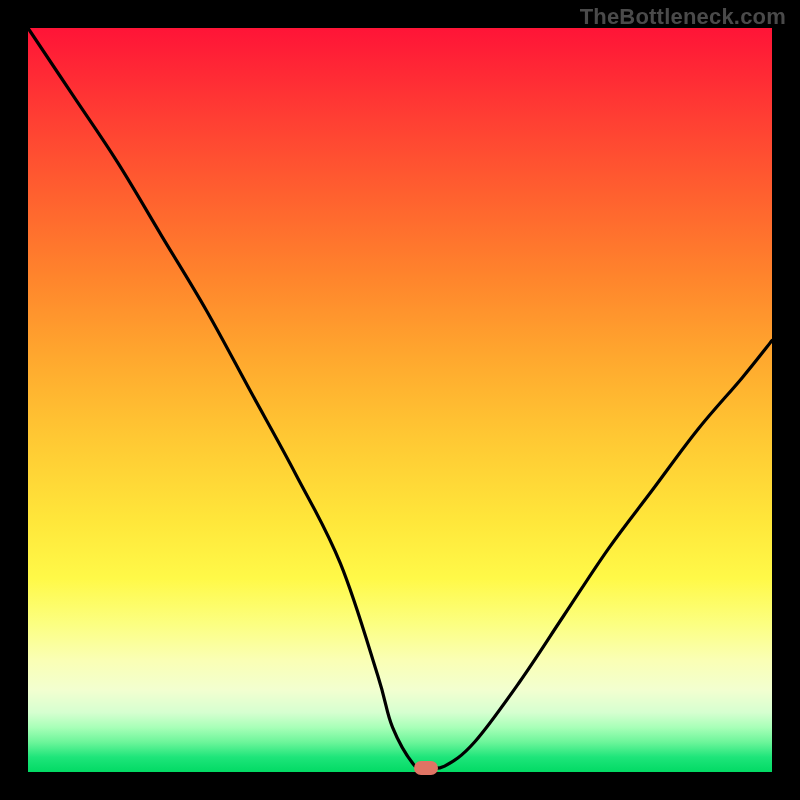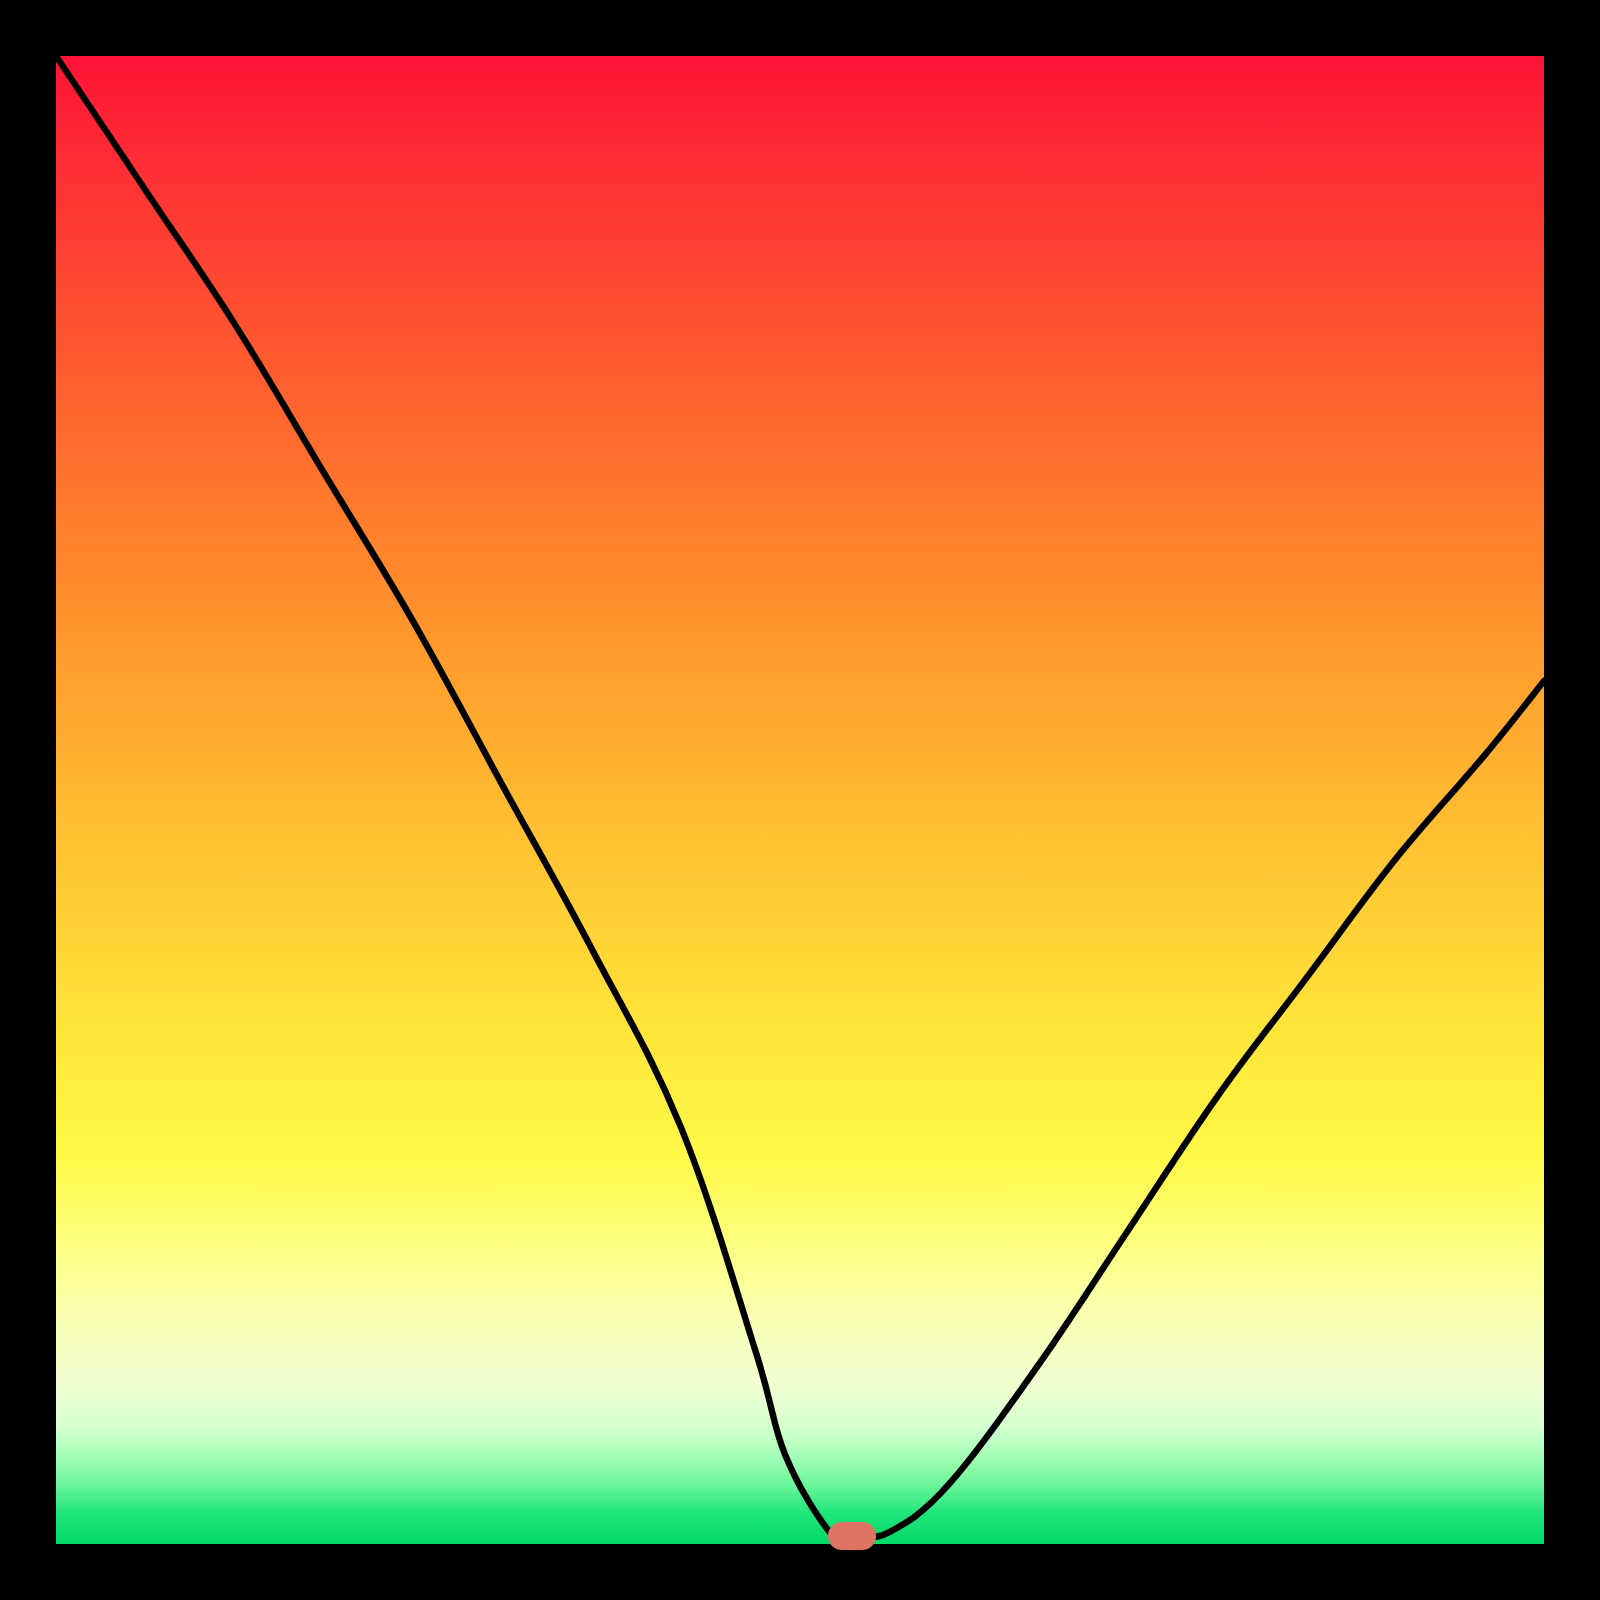--- a/index.html
+++ b/index.html
@@ -66,20 +66,21 @@
     border-radius: 7px;
     background: #e07464;
     transform: translate(-50%, -50%);
   }
 </style>
 </head>
 <body>
 
 <div class="frame">
 
+  <div class="watermark">TheBottleneck.com</div>
 
   <div class="plot">
 
     <svg class="curve" viewBox="0 0 744 744" preserveAspectRatio="none">
       <path fill="none" stroke="#000000" stroke-width="3.2" stroke-linecap="round" stroke-linejoin="round" d="M 0 0 C 8.0352 12.052799999999985, 28.5696 42.85439999999991, 44.64 66.95999999999992 C 60.7104 91.06559999999993, 73.20960000000001 108.47520000000006, 89.28 133.92000000000007 C 105.3504 159.3648000000001, 117.84959999999998 181.53600000000006, 133.92 208.32000000000005 C 149.9904 235.10400000000004, 162.4896 254.59680000000003, 178.56 282.72 C 194.6304 310.8432, 207.12959999999998 335.0976, 223.2 364.56 C 239.2704 394.0224, 251.76959999999997 415.59839999999997, 267.84 446.4 C 283.9104 477.2016, 297.74879999999996 499.5215999999999, 312.47999999999996 535.68 C 327.21119999999996 571.8384, 340.3056 617.8176, 349.68 647.28 C 359.0544 676.7424, 357.86400000000003 683.02176, 364.56 699.36 C 371.256 715.69824, 380.8536 730.81632, 386.88 738.048 C 392.9064 745.27968, 392.6832 739.536, 398.04 739.536 C 403.39680000000004 739.536, 407.93520000000007 742.60128, 416.64000000000004 738.048 C 425.3448 733.49472, 433.008 729.23904, 446.4 714.24 C 459.792 699.24096, 474.9696 677.4864, 491.04 654.72 C 507.1104 631.9536, 519.6096 611.8656, 535.68 587.76 C 551.7503999999999 563.6544, 564.2496000000001 543.5663999999999, 580.32 520.8 C 596.3904 498.0336, 608.8896 482.70719999999994, 624.9599999999999 461.28 C 641.0303999999999 439.8528, 653.5296 421.84799999999996, 669.6 401.76 C 685.6704000000001 381.672, 700.848 365.7504, 714.24 349.68 C 727.6320000000001 333.6096, 738.6432 319.17600000000004, 744 312.48"></path>
     </svg>
 
     <div class="marker" style="left: 398.04px; top: 739.536px; background: rgb(224, 116, 100);"></div>
 
   </div>

